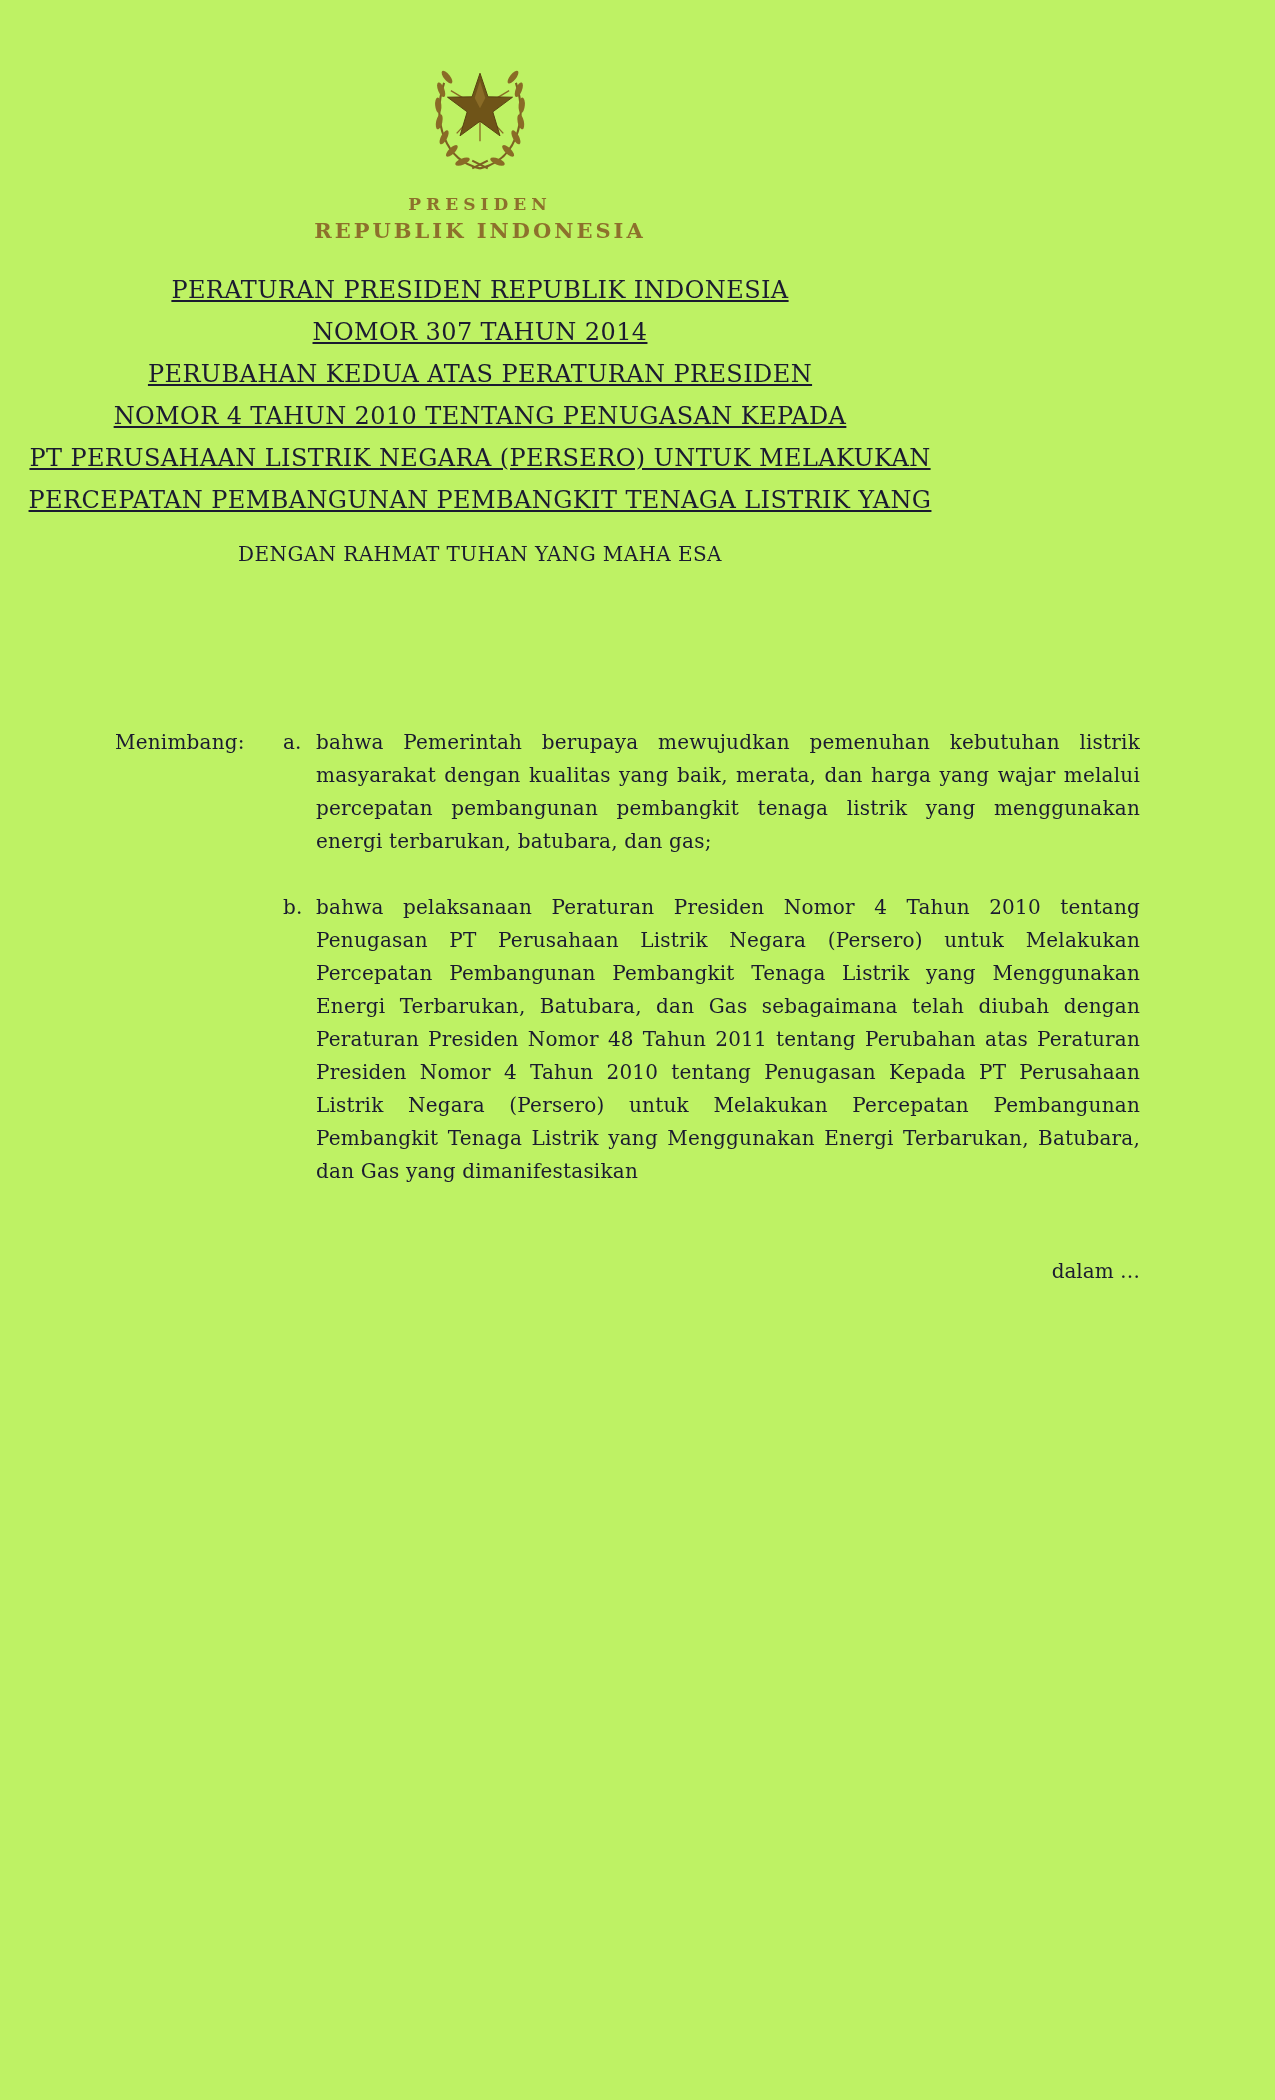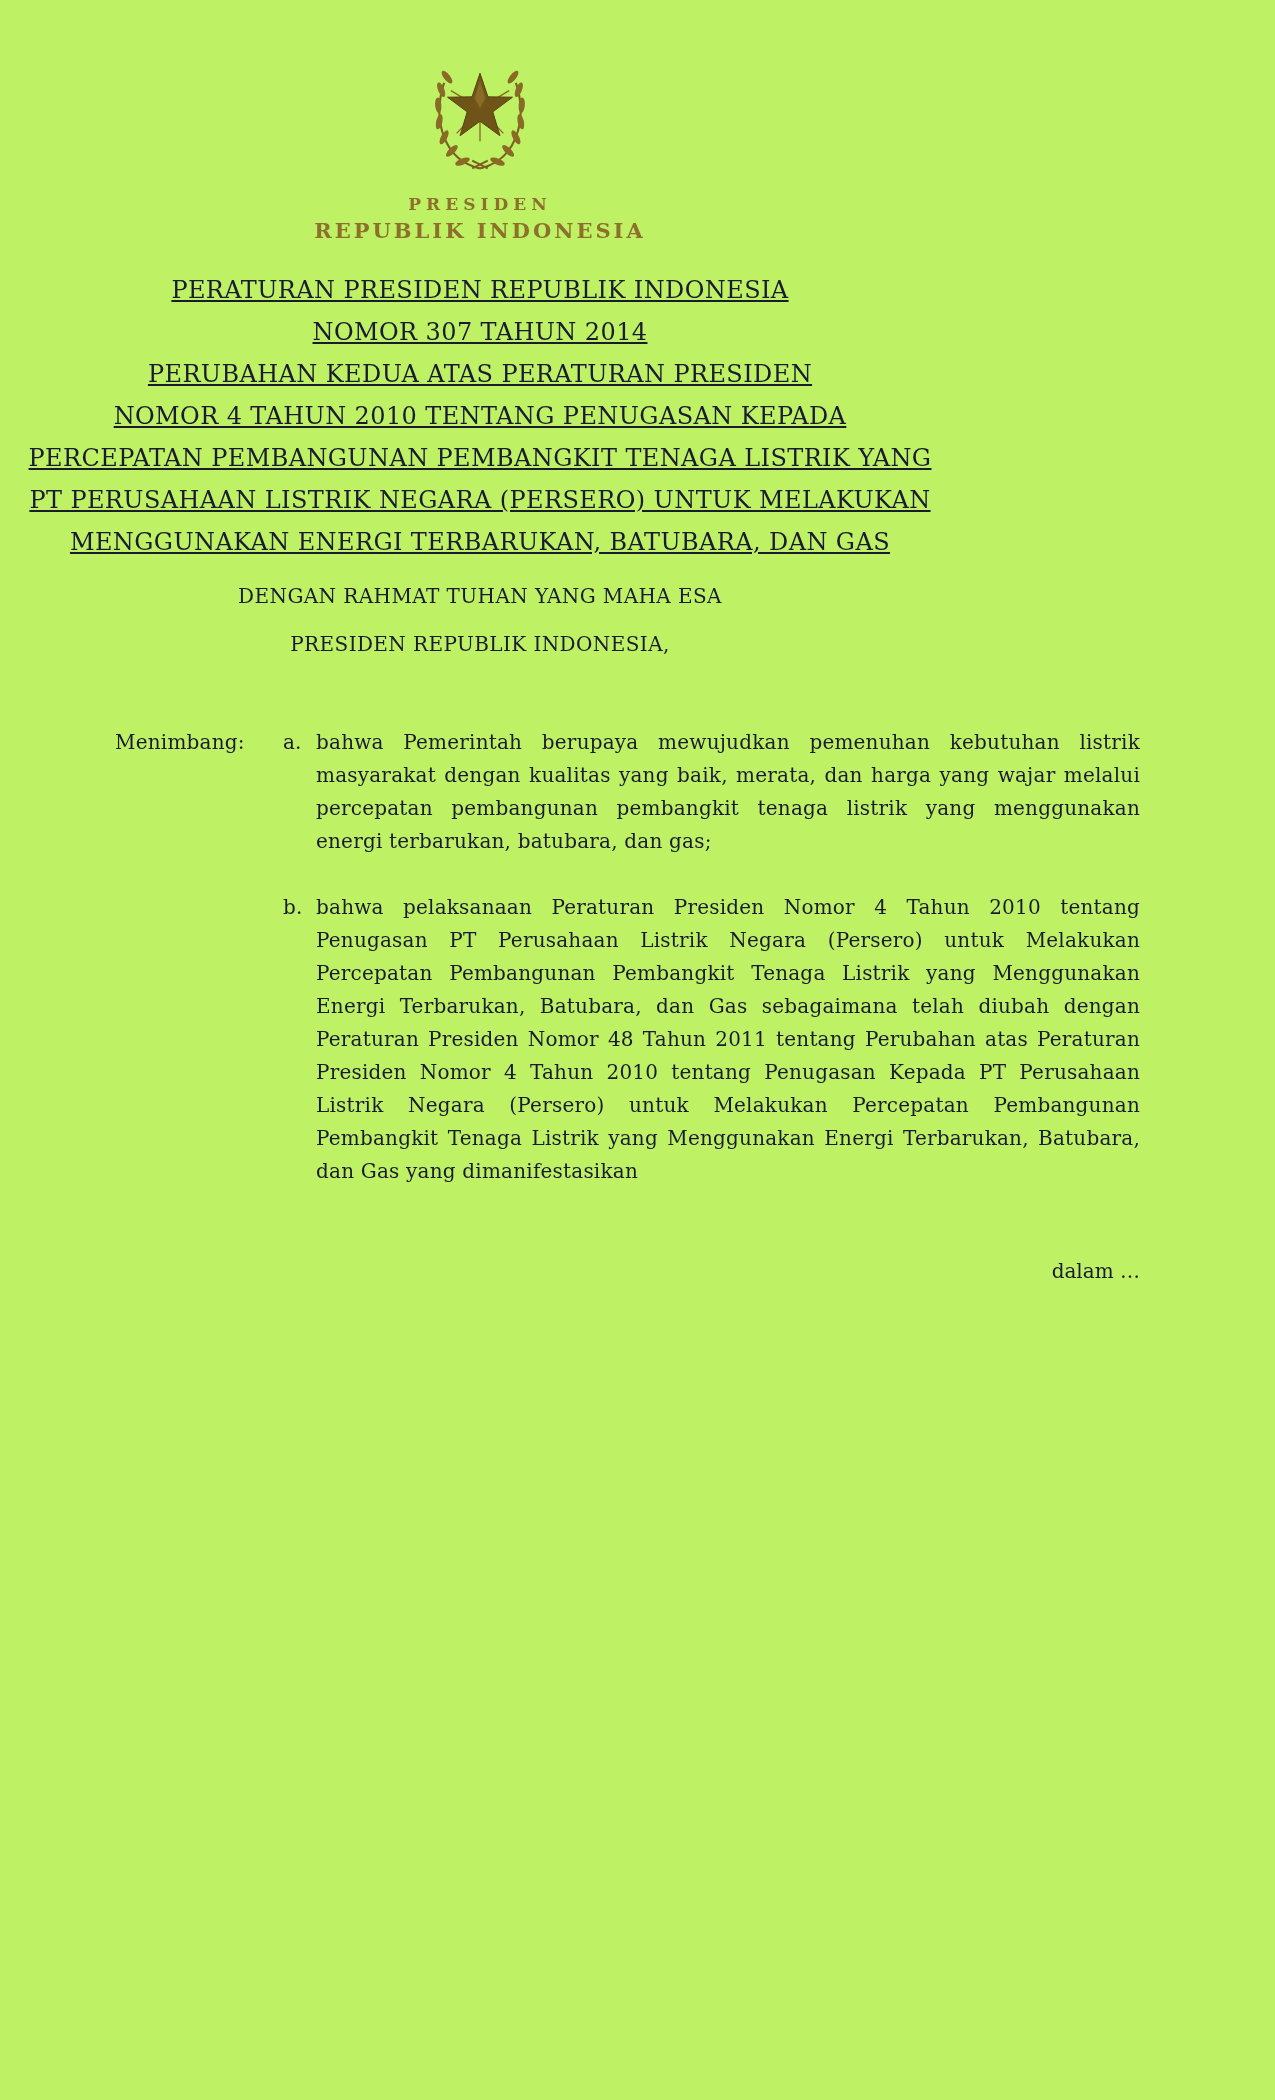--- a/index.html
+++ b/index.html
@@ -162,27 +162,25 @@
     </svg>
 
     <div class="seal-caption-1">PRESIDEN</div>
     <div class="seal-caption-2">REPUBLIK INDONESIA</div>
 
     <div class="title-block">
       <div class="title-line">PERATURAN PRESIDEN REPUBLIK INDONESIA</div>
       <div class="title-line">NOMOR 307 TAHUN 2014</div>
       <div class="title-line">PERUBAHAN KEDUA ATAS PERATURAN PRESIDEN</div>
       <div class="title-line">NOMOR 4 TAHUN 2010 TENTANG PENUGASAN KEPADA</div>
+      <div class="title-line">PT PERUSAHAAN LISTRIK NEGARA (PERSERO) UNTUK MELAKUKAN</div>
       <div class="title-line">PERCEPATAN PEMBANGUNAN PEMBANGKIT TENAGA LISTRIK YANG</div>
-      <div class="title-line">PT PERUSAHAAN LISTRIK NEGARA (PERSERO) UNTUK MELAKUKAN</div>
-      <div class="title-line">MENGGUNAKAN ENERGI TERBARUKAN, BATUBARA, DAN GAS</div>
     </div>
 
     <div class="invocation">DENGAN RAHMAT TUHAN YANG MAHA ESA</div>
-    <div class="issuer">PRESIDEN REPUBLIK INDONESIA,</div>
   </div>
 
   <div class="body-block">
     <div class="considering-row">
       <div class="considering-label">Menimbang:</div>
       <div class="considering-items">
 
         <div class="considering-item">
           <div class="item-letter">a.</div>
           <div class="item-text">bahwa Pemerintah berupaya mewujudkan pemenuhan kebutuhan listrik masyarakat dengan kualitas yang baik, merata, dan harga yang wajar melalui percepatan pembangunan pembangkit tenaga listrik yang menggunakan energi terbarukan, batubara, dan gas;</div>

